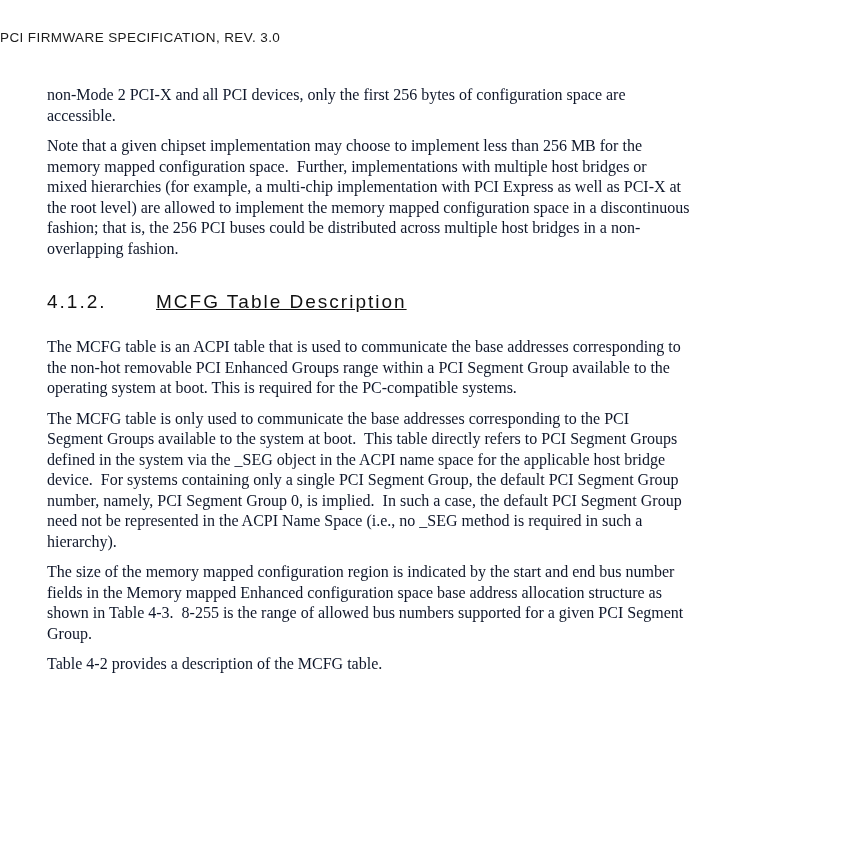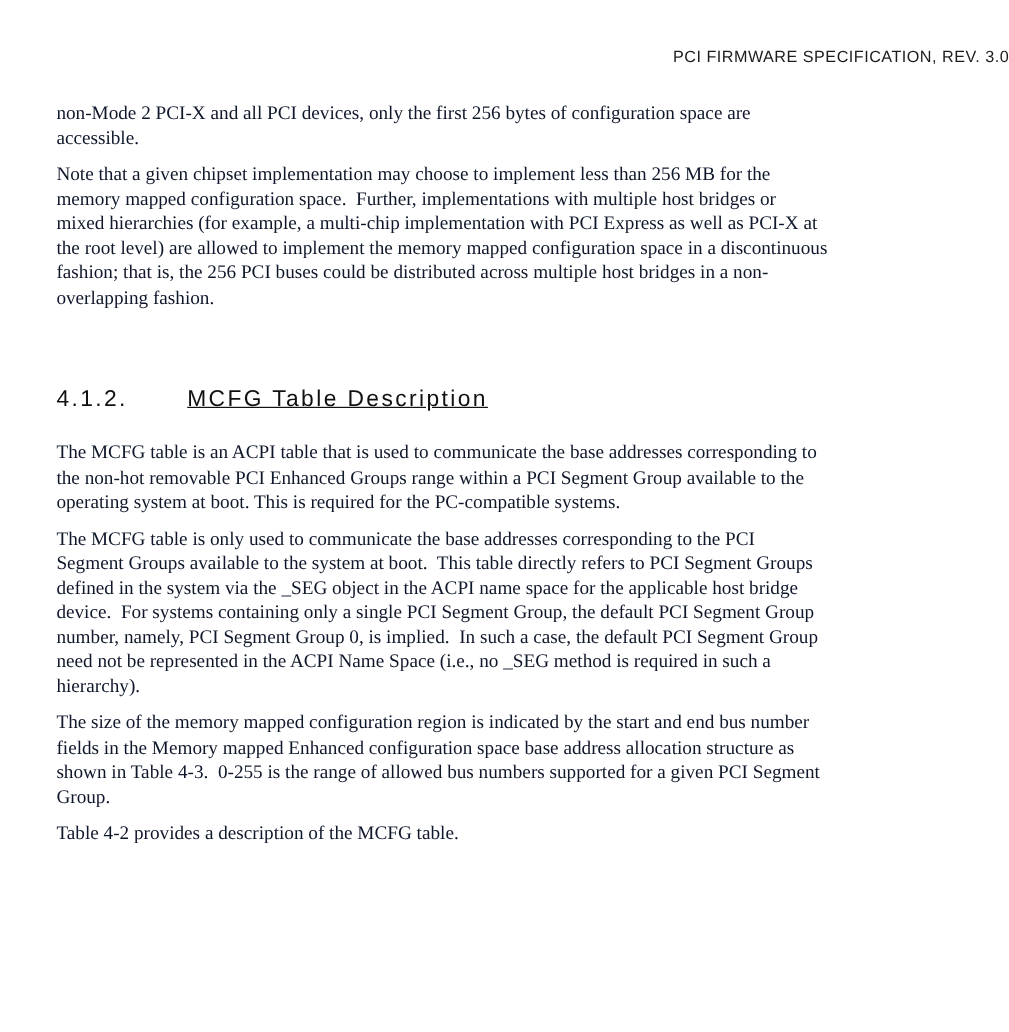--- a/index.html
+++ b/index.html
@@ -10,24 +10,24 @@
   .page {
     position: relative;
     width: 841px;
     height: 860px;
     background: #ffffff;
     color: #161616;
     overflow: hidden;
   }
   .running-header {
     position: absolute;
-    top: 40px;
+    top: 30px;
     left: 0;
     width: 100%;
-    text-align: right;
+    text-align: left;
     font-family: "Liberation Sans", sans-serif;
     font-size: 13.5px;
     letter-spacing: 0.4px;
     color: #1c1c1c;
   }
   .content {
     position: absolute;
     top: 85px;
     left: 47px;
     width: 758px;
@@ -47,21 +47,20 @@
     font-family: "Liberation Sans", sans-serif;
     font-size: 19px;
     line-height: 24px;
     font-weight: 500;
     letter-spacing: 2px;
     color: #111111;
   }
   .section-number {
     width: 109px;
     flex: 0 0 109px;
-    margin-top: 31px;
   }
   .section-title {
     flex: 1;
     text-decoration: underline;
   }
 </style>
 </head>
 <body>
 
 <div class="page">
@@ -93,19 +92,19 @@
     <p class="para">The MCFG table is only used to communicate the base addresses corresponding to the PCI
 Segment Groups available to the system at boot.  This table directly refers to PCI Segment Groups
 defined in the system via the _SEG object in the ACPI name space for the applicable host bridge
 device.  For systems containing only a single PCI Segment Group, the default PCI Segment Group
 number, namely, PCI Segment Group 0, is implied.  In such a case, the default PCI Segment Group
 need not be represented in the ACPI Name Space (i.e., no _SEG method is required in such a
 hierarchy).</p>
 
     <p class="para">The size of the memory mapped configuration region is indicated by the start and end bus number
 fields in the Memory mapped Enhanced configuration space base address allocation structure as
-shown in Table 4-3.  0-255 is the range of allowed bus numbers supported for a given PCI Segment
+shown in Table 4-3.  8-255 is the range of allowed bus numbers supported for a given PCI Segment
 Group.</p>
 
     <p class="para">Table 4-2 provides a description of the MCFG table.</p>
 
   </div>
 </div>
 
 </body></html>

